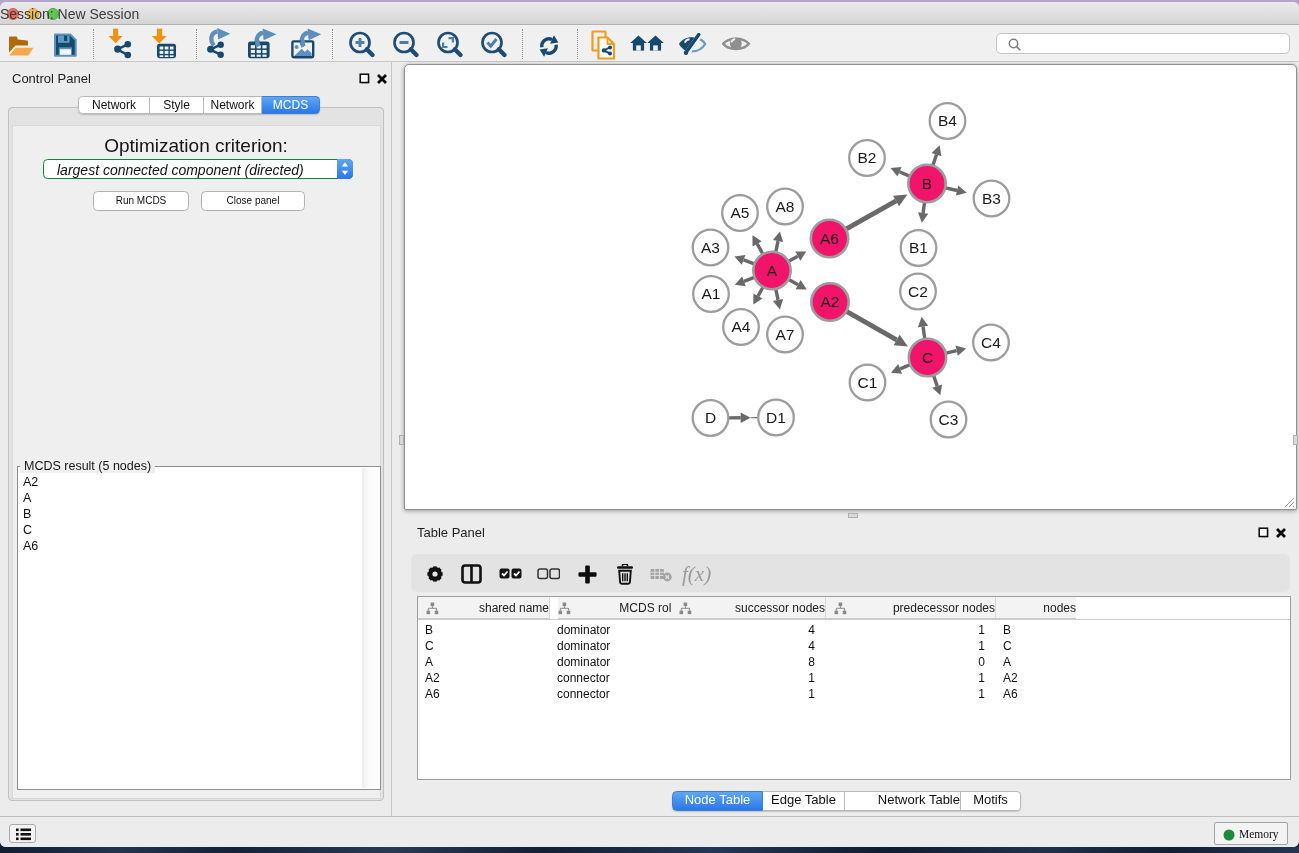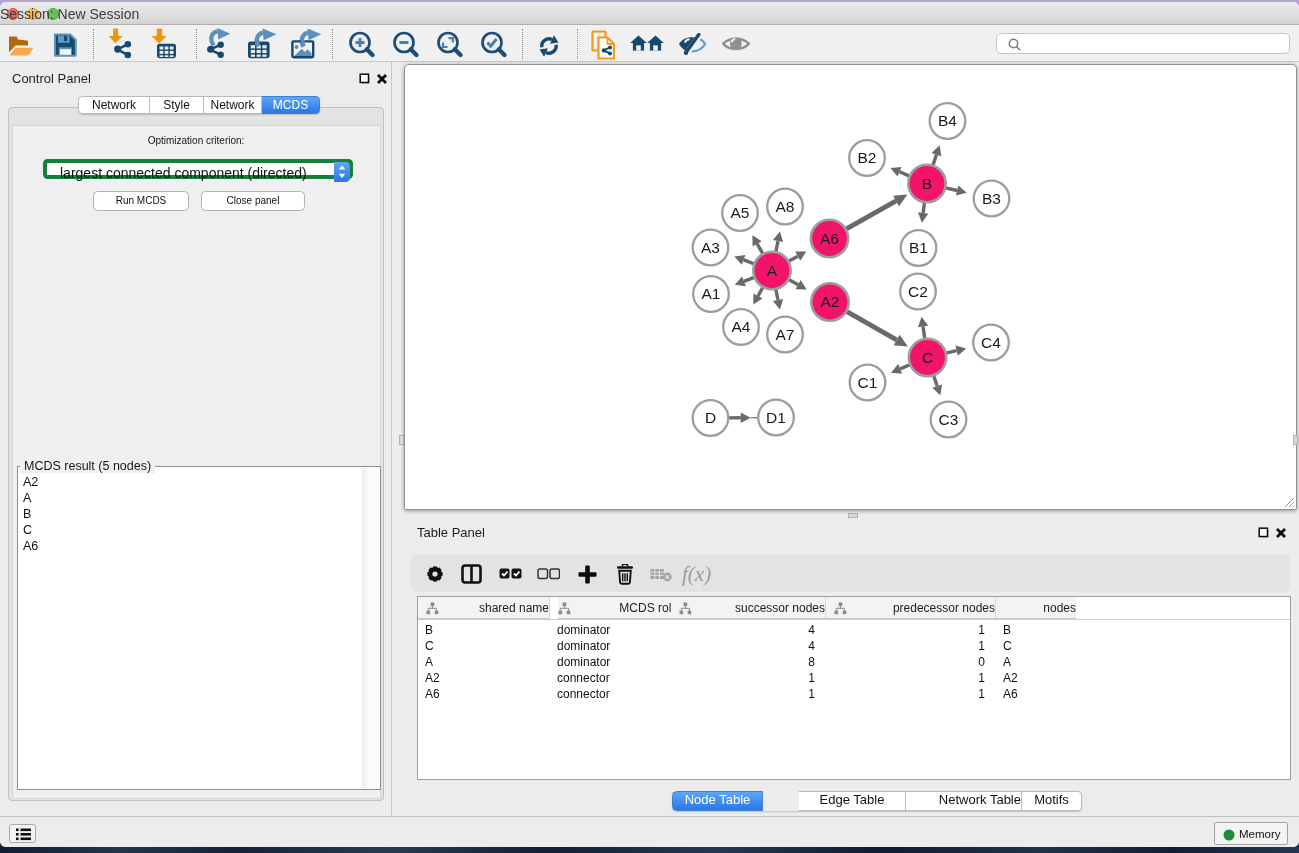--- a/index.html
+++ b/index.html
@@ -32,23 +32,23 @@
   font-size:13px; color:#111; text-align:center; }
 .seg span:first-child { border-left:1px solid #b9b9b9; border-radius:4.5px 0 0 4.5px; }
 .seg span:last-child { border-radius:0 4.5px 4.5px 0; }
 .seg span.on { background:linear-gradient(#5ea7f4,#2a77e7); color:#fff; border-color:#3c7fd8; }
 #cp-tabs { left:78px; top:94px; height:18px; }
 #cp-tabs span { line-height:17px; font-size:12px; }
 #tab-container { position:absolute; left:8px; top:105px; width:376px; height:694px;
   background:#e3e3e3; border:1px solid #c0c0c0; border-radius:4px; }
 #tab-inner { position:absolute; left:2.5px; top:16.5px; width:369px; height:674px;
   background:#efefef; border:1px solid #d8d8d8; }
-#opt-label { position:absolute; left:0; top:133px; width:392px; text-align:center; font-size:10px; color:#161616; }
+#opt-label { position:absolute; left:0; top:133px; width:392px; text-align:center; font-size:19px; color:#161616; }
 #dropdown { position:absolute; left:43px; top:157px; width:310px; height:19.5px; background:#fff;
-  border:4px solid #15803d; border-radius:4.5px; }
+  border:1px solid #15803d; border-radius:4.5px;font-style:italic; }
 #dropdown .txt { position:absolute; left:13px; top:1.5px; font-size:14px; color:#111; }
 #dd-step { position:absolute; right:-1px; top:-1px; width:16px; height:19.5px;
   background:linear-gradient(#5ea7f4,#2a77e7); border-radius:0 4.5px 4.5px 0; }
 .btn { position:absolute; height:19.5px; background:#fff; border:1px solid #b2b2b2; border-radius:4.5px;
   font-size:10px; color:#111; text-align:center; line-height:17.5px; }
 
 #mcds-box { position:absolute; left:17px; top:464px; width:364px; height:324px; background:#fff;
   border:1px solid #8f8f8f; }
 #mcds-legend { position:absolute; left:20px; top:457px; background:#efefef; padding:0 4px;
   font-size:12.5px; color:#161616; }
@@ -69,21 +69,21 @@
 .th { position:absolute; top:0; height:22px; background:#f3f3f3; border-right:1px solid #d8d8d8;
   border-bottom:1px solid #c9c9c9; font-size:12px; color:#222; text-align:right; line-height:22px; }
 .tr { position:absolute; font-size:12px; color:#111; line-height:16px; height:16px; }
 .td { position:absolute; top:0; height:16px; }
 .num { text-align:right; }
 
 #statusbar { position:absolute; left:0; top:814px; width:100%; height:31px; background:#ececec; border-top:1px solid #bfbfbf; }
 #sb-listbtn { position:absolute; left:9px; top:822px; width:27px; height:19px; background:#f3f3f3;
   border:1px solid #a9a9a9; border-radius:3px; }
 #sb-mem { position:absolute; left:1214px; top:820px; width:74px; height:23px; background:#f3f3f3;
-  border:1px solid #a3a3a3; border-radius:2px; font-size:11.5px; color:#111; }
+  border:1px solid #a3a3a3; border-radius:2px; font-size:11.5px; color:#111;font-family:Liberation Serif, serif; }
 .handle { position:absolute; background:#d9d9d9; border:1px solid #b0b0b0; }
 </style>
 </head>
 <body>
 <div id="desktop-top"></div>
 <div id="desktop-bot"></div>
 <div id="appwin">
 <div id="titlebar">
   <div class="tl" style="left:7px;background:#ee6a5f;border:0.5px solid #d45d52;"></div>
   <div class="tl" style="left:27px;background:#f5bd4f;border:0.5px solid #dfa33c;"></div>
@@ -520,21 +520,21 @@
         <span class="td" style="left:7px;">A6</span>
         <span class="td" style="left:139px;">connector</span>
         <span class="td num" style="left:253px;width:144px;">1</span>
         <span class="td num" style="left:408px;width:159px;">1</span>
         <span class="td" style="left:585px;">A6</span>
       </div>
 </div>
 
 <div class="seg" id="bt-tabs" style="left:672px;top:789px;height:20px;">
   <span style="width:91px;" class="on">Node Table</span>
-      <span style="width:107px;margin-left:36px;">Edge Table</span>
+      <span style="width:82px;">Edge Table</span>
       <span style="width:116px;text-align:right;">Network Table</span>
       <span style="width:60px;">Motifs</span>
 </div>
 
 <div id="statusbar"></div>
 <div id="sb-listbtn">
   <svg style="position:absolute;left:6px;top:3px;" width="15" height="13" viewBox="0 0 15 13">
     <g fill="#111">
       <rect x="0" y="0.5" width="2.6" height="2.6"></rect>
           <rect x="4.5" y="0.5" width="10.5" height="2.6"></rect>

